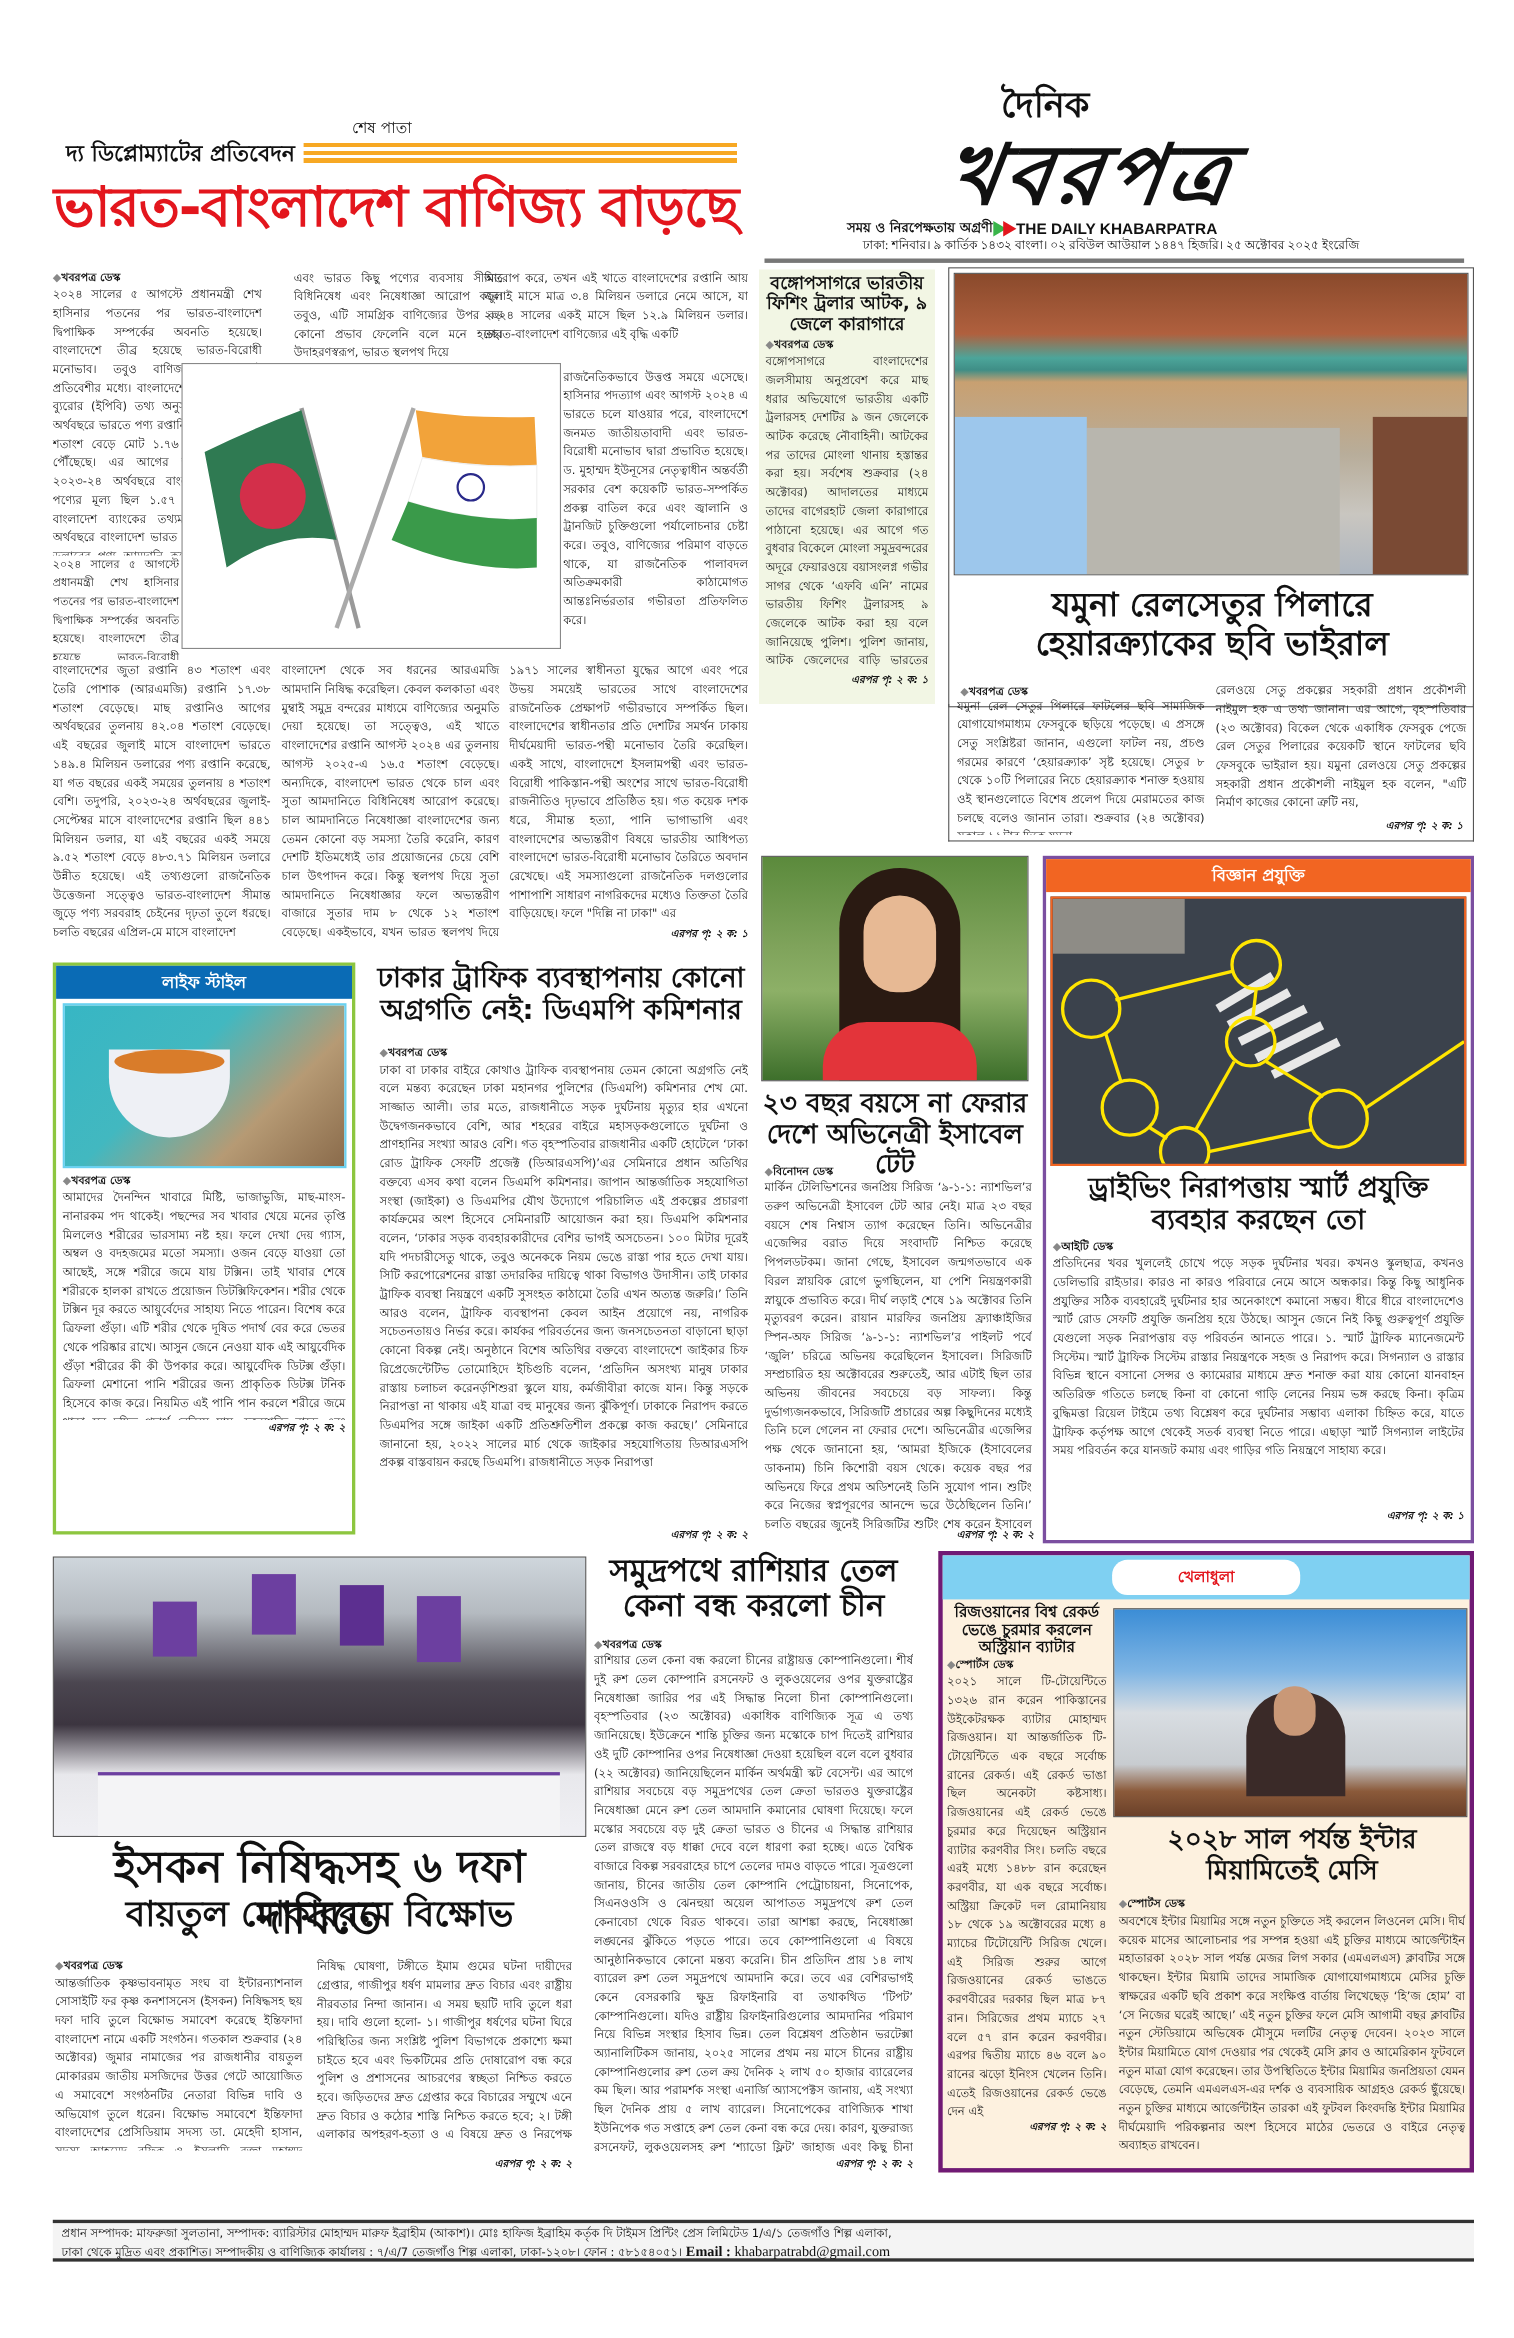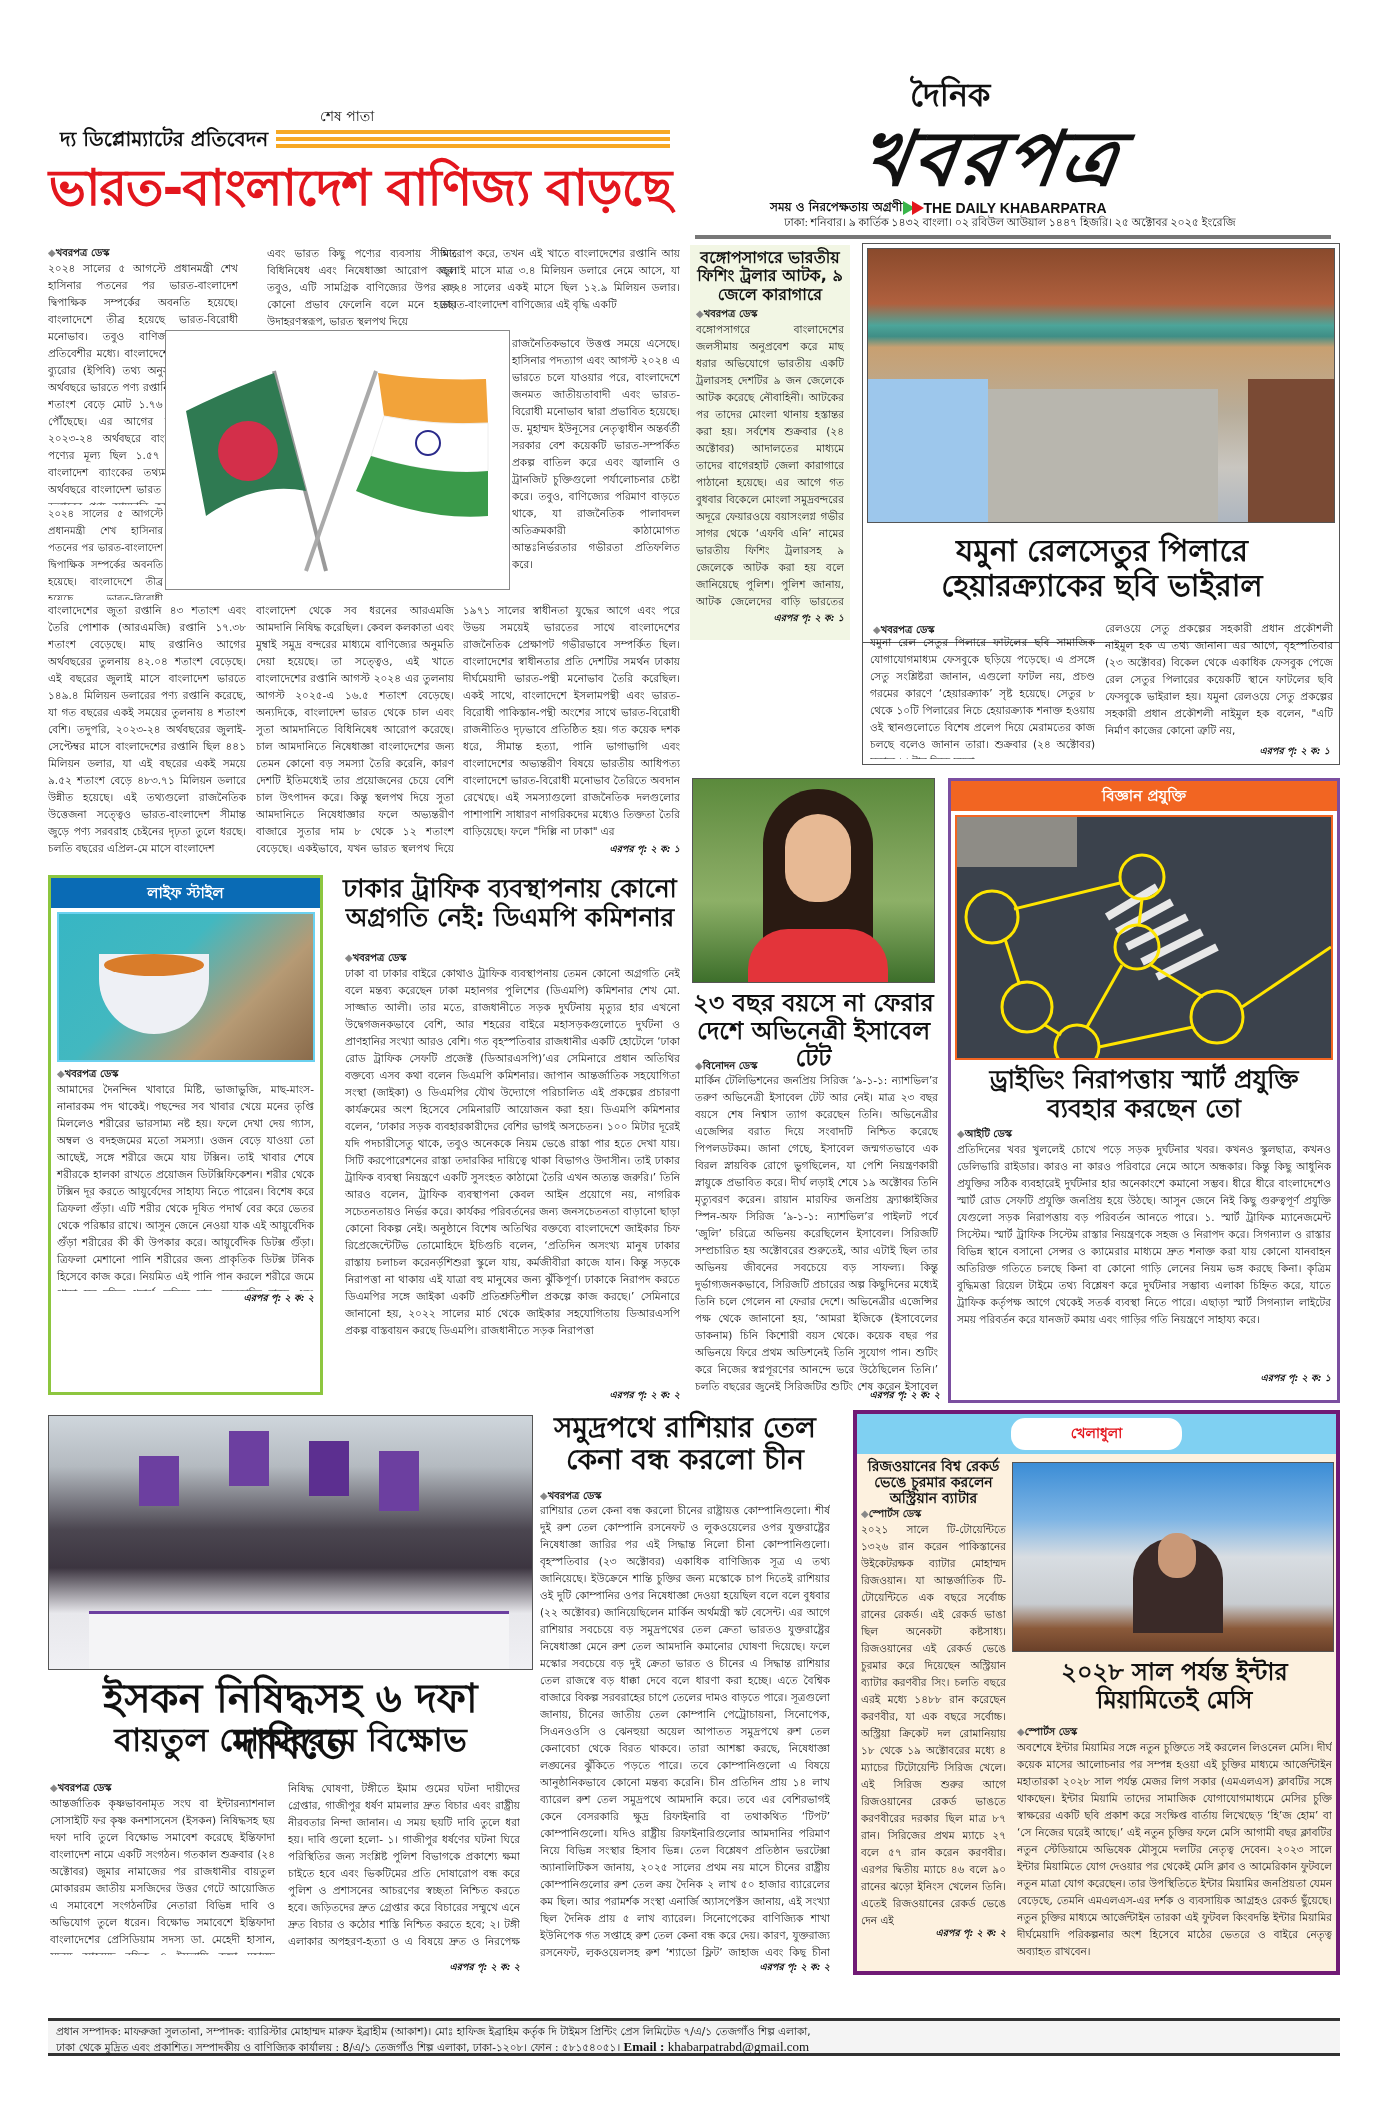--- a/index.html
+++ b/index.html
@@ -185,19 +185,19 @@
   <div class="photo" style="left:155px;top:48px;width:322px;height:190px;background:linear-gradient(180deg,#3b8dd6 0%,#7fb5e4 30%,#d8dde2 50%,#c8ccd0 75%,#8b5a3a 88%,#6a4029 100%);">
     <div style="position:absolute;left:120px;top:75px;width:90px;height:95px;background:#3a2a28;border-radius:40px 40px 0 0;"></div>
     <div style="position:absolute;left:145px;top:70px;width:38px;height:45px;background:#c99877;border-radius:18px;"></div>
   </div>
   <div class="headline" style="position:absolute;left:160px;top:245px;width:315px;font-size:24px;">২০২৮ সাল পর্যন্ত ইন্টার মিয়ামিতেই মেসি</div>
   <div class="byline" style="position:absolute;left:160px;top:310px;">স্পোর্টস ডেস্ক</div>
   <div class="body-text" style="position:absolute;left:160px;top:325px;width:315px;height:225px;overflow:hidden;">অবশেষে ইন্টার মিয়ামির সঙ্গে নতুন চুক্তিতে সই করলেন লিওনেল মেসি। দীর্ঘ কয়েক মাসের আলোচনার পর সম্পন্ন হওয়া এই চুক্তির মাধ্যমে আর্জেন্টাইন মহাতারকা ২০২৮ সাল পর্যন্ত মেজর লিগ সকার (এমএলএস) ক্লাবটির সঙ্গে থাকছেন। ইন্টার মিয়ামি তাদের সামাজিক যোগাযোগমাধ্যমে মেসির চুক্তি স্বাক্ষরের একটি ছবি প্রকাশ করে সংক্ষিপ্ত বার্তায় লিখেছেড় ‘হি’জ হোম’ বা ‘সে নিজের ঘরেই আছে।’ এই নতুন চুক্তির ফলে মেসি আগামী বছর ক্লাবটির নতুন স্টেডিয়ামে অভিষেক মৌসুমে দলটির নেতৃত্ব দেবেন। ২০২৩ সালে ইন্টার মিয়ামিতে যোগ দেওয়ার পর থেকেই মেসি ক্লাব ও আমেরিকান ফুটবলে নতুন মাত্রা যোগ করেছেন। তার উপস্থিতিতে ইন্টার মিয়ামির জনপ্রিয়তা যেমন বেড়েছে, তেমনি এমএলএস-এর দর্শক ও ব্যবসায়িক আগ্রহও রেকর্ড ছুঁয়েছে। নতুন চুক্তির মাধ্যমে আর্জেন্টাইন তারকা এই ফুটবল কিংবদন্তি ইন্টার মিয়ামির দীর্ঘমেয়াদি পরিকল্পনার অংশ হিসেবে মাঠের ভেতরে ও বাইরে নেতৃত্ব অব্যাহত রাখবেন।</div>
 </div>
 
 <div class="abs" style="left:48px;top:2018px;width:1292px;height:38px;border-top:3px solid #333;border-bottom:3px solid #333;background:#f4f4f4;padding:2px 8px;font-size:10.5px;line-height:16px;">
-  <div style="white-space:nowrap;overflow:hidden;">প্রধান সম্পাদক: মাফরুজা সুলতানা, সম্পাদক: ব্যারিস্টার মোহাম্মদ মারুফ ইব্রাহীম (আকাশ)। মোঃ হাফিজ ইব্রাহিম কর্তৃক দি টাইমস প্রিন্টিং প্রেস লিমিটেড ৭/এ/১ তেজগাঁও শিল্প এলাকা,</div>
+  <div style="white-space:nowrap;overflow:hidden;">প্রধান সম্পাদক: মাফরুজা সুলতানা, সম্পাদক: ব্যারিস্টার মোহাম্মদ মারুফ ইব্রাহীম (আকাশ)। মোঃ হাফিজ ইব্রাহিম কর্তৃক দি টাইমস প্রিন্টিং প্রেস লিমিটেড 1/এ/১ তেজগাঁও শিল্প এলাকা,</div>
   <div style="white-space:nowrap;overflow:hidden;">
-    <span>ঢাকা থেকে মুদ্রিত এবং প্রকাশিত। সম্পাদকীয় ও বাণিজ্যিক কার্যালয় : 8/এ/১ তেজগাঁও শিল্প এলাকা, ঢাকা-১২০৮। ফোন : ৫৮১৫৪০৫১।</span>
+    <span>ঢাকা থেকে মুদ্রিত এবং প্রকাশিত। সম্পাদকীয় ও বাণিজ্যিক কার্যালয় : ৭/এ/7 তেজগাঁও শিল্প এলাকা, ঢাকা-১২০৮। ফোন : ৫৮১৫৪০৫১।</span>
     <span style="font-family:'Liberation Serif',serif;font-weight:bold;font-size:13px;">Email :</span>
     <span style="font-family:'Liberation Serif',serif;font-size:13px;">khabarpatrabd@gmail.com</span>
   </div>
 </div>
 
 </body></html>

